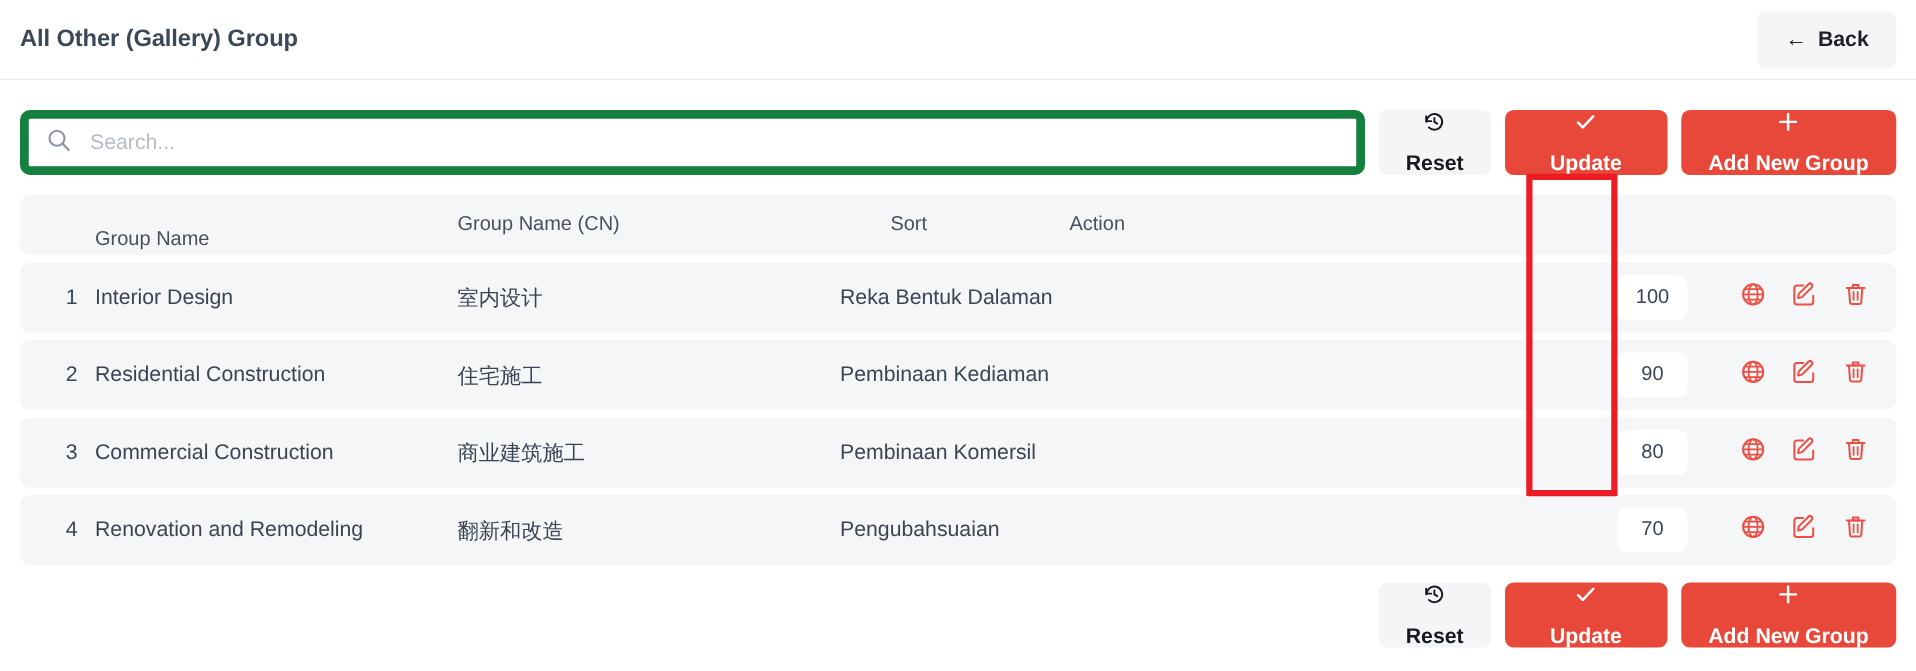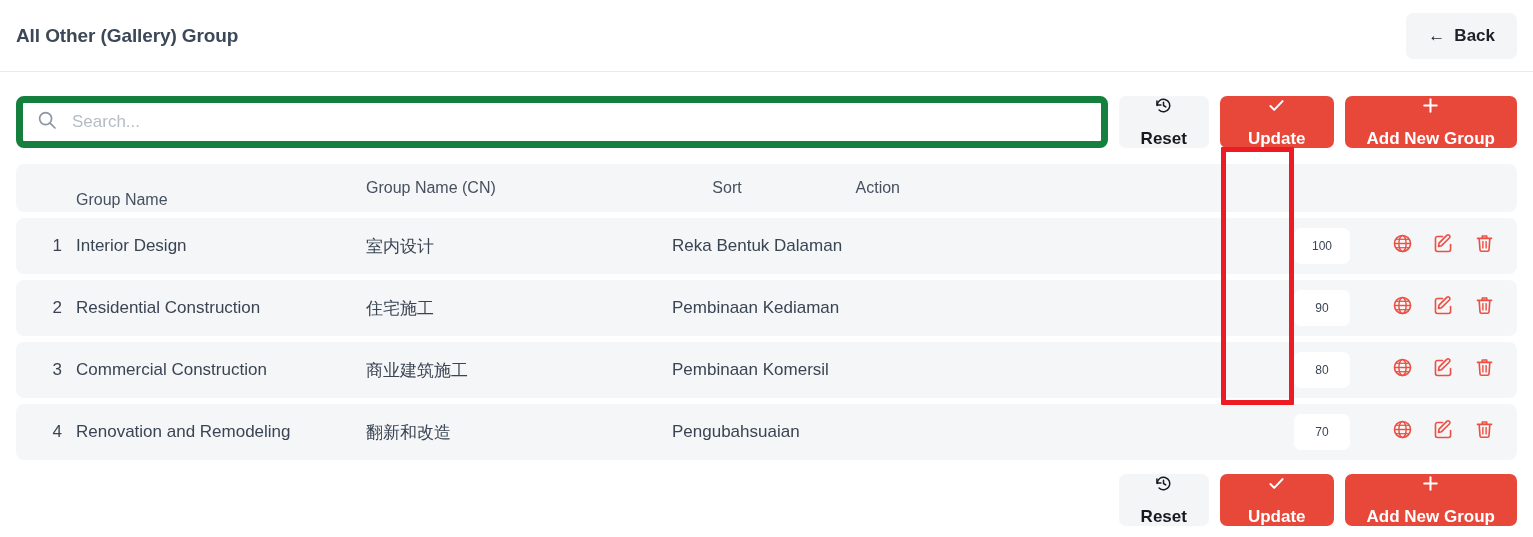--- a/index.html
+++ b/index.html
@@ -8,21 +8,21 @@
     width: 1533px;
     height: 537px;
     background: #ffffff;
     font-family: "Liberation Sans", sans-serif;
     color: #3a4553;
     overflow: hidden;
   }
 
   
   .page-header {
-    height: 72px;
+    height: 64px;
     border-bottom: 1px solid #e8eaed;
     display: flex;
     align-items: center;
     justify-content: space-between;
     padding: 0 16px 0 16px;
   }
   .page-title {
     font-size: 19px;
     font-weight: bold;
     color: #3c4858;
@@ -95,21 +95,21 @@
     flex-direction: column;
   }
   .btn-reset {
     background: #f4f5f7;
     color: #16191f;
     padding: 0 22px;
   }
   .btn-primary {
     background: #e8483a;
     color: #ffffff;
-    padding: 0 28px;
+    padding: 0 36px;
   }
   .btn-primary.wide { padding: 0 22px; }
 
   .icon-inline { display: block; flex: 0 0 auto; }
 
   
   .table {
     margin-top: 16px;
     width: 100%;
     position: relative;
@@ -143,21 +143,21 @@
   .t-head .c-act   { justify-content: flex-end; padding-right: 22px; }
 
   .sort-input {
     width: 56px;
     height: 36px;
     border: none;
     outline: none;
     border-radius: 7px;
     background: #ffffff;
     text-align: center;
-    font-size: 12px;
+    font-size: 16px;
     font-family: "Liberation Sans", sans-serif;
     color: #3a4553;
   }
 
   .act-icon { cursor: pointer; display: block; }
 
   
   .highlight-box {
     position: absolute;
     border: 5px solid #ed1c24;

